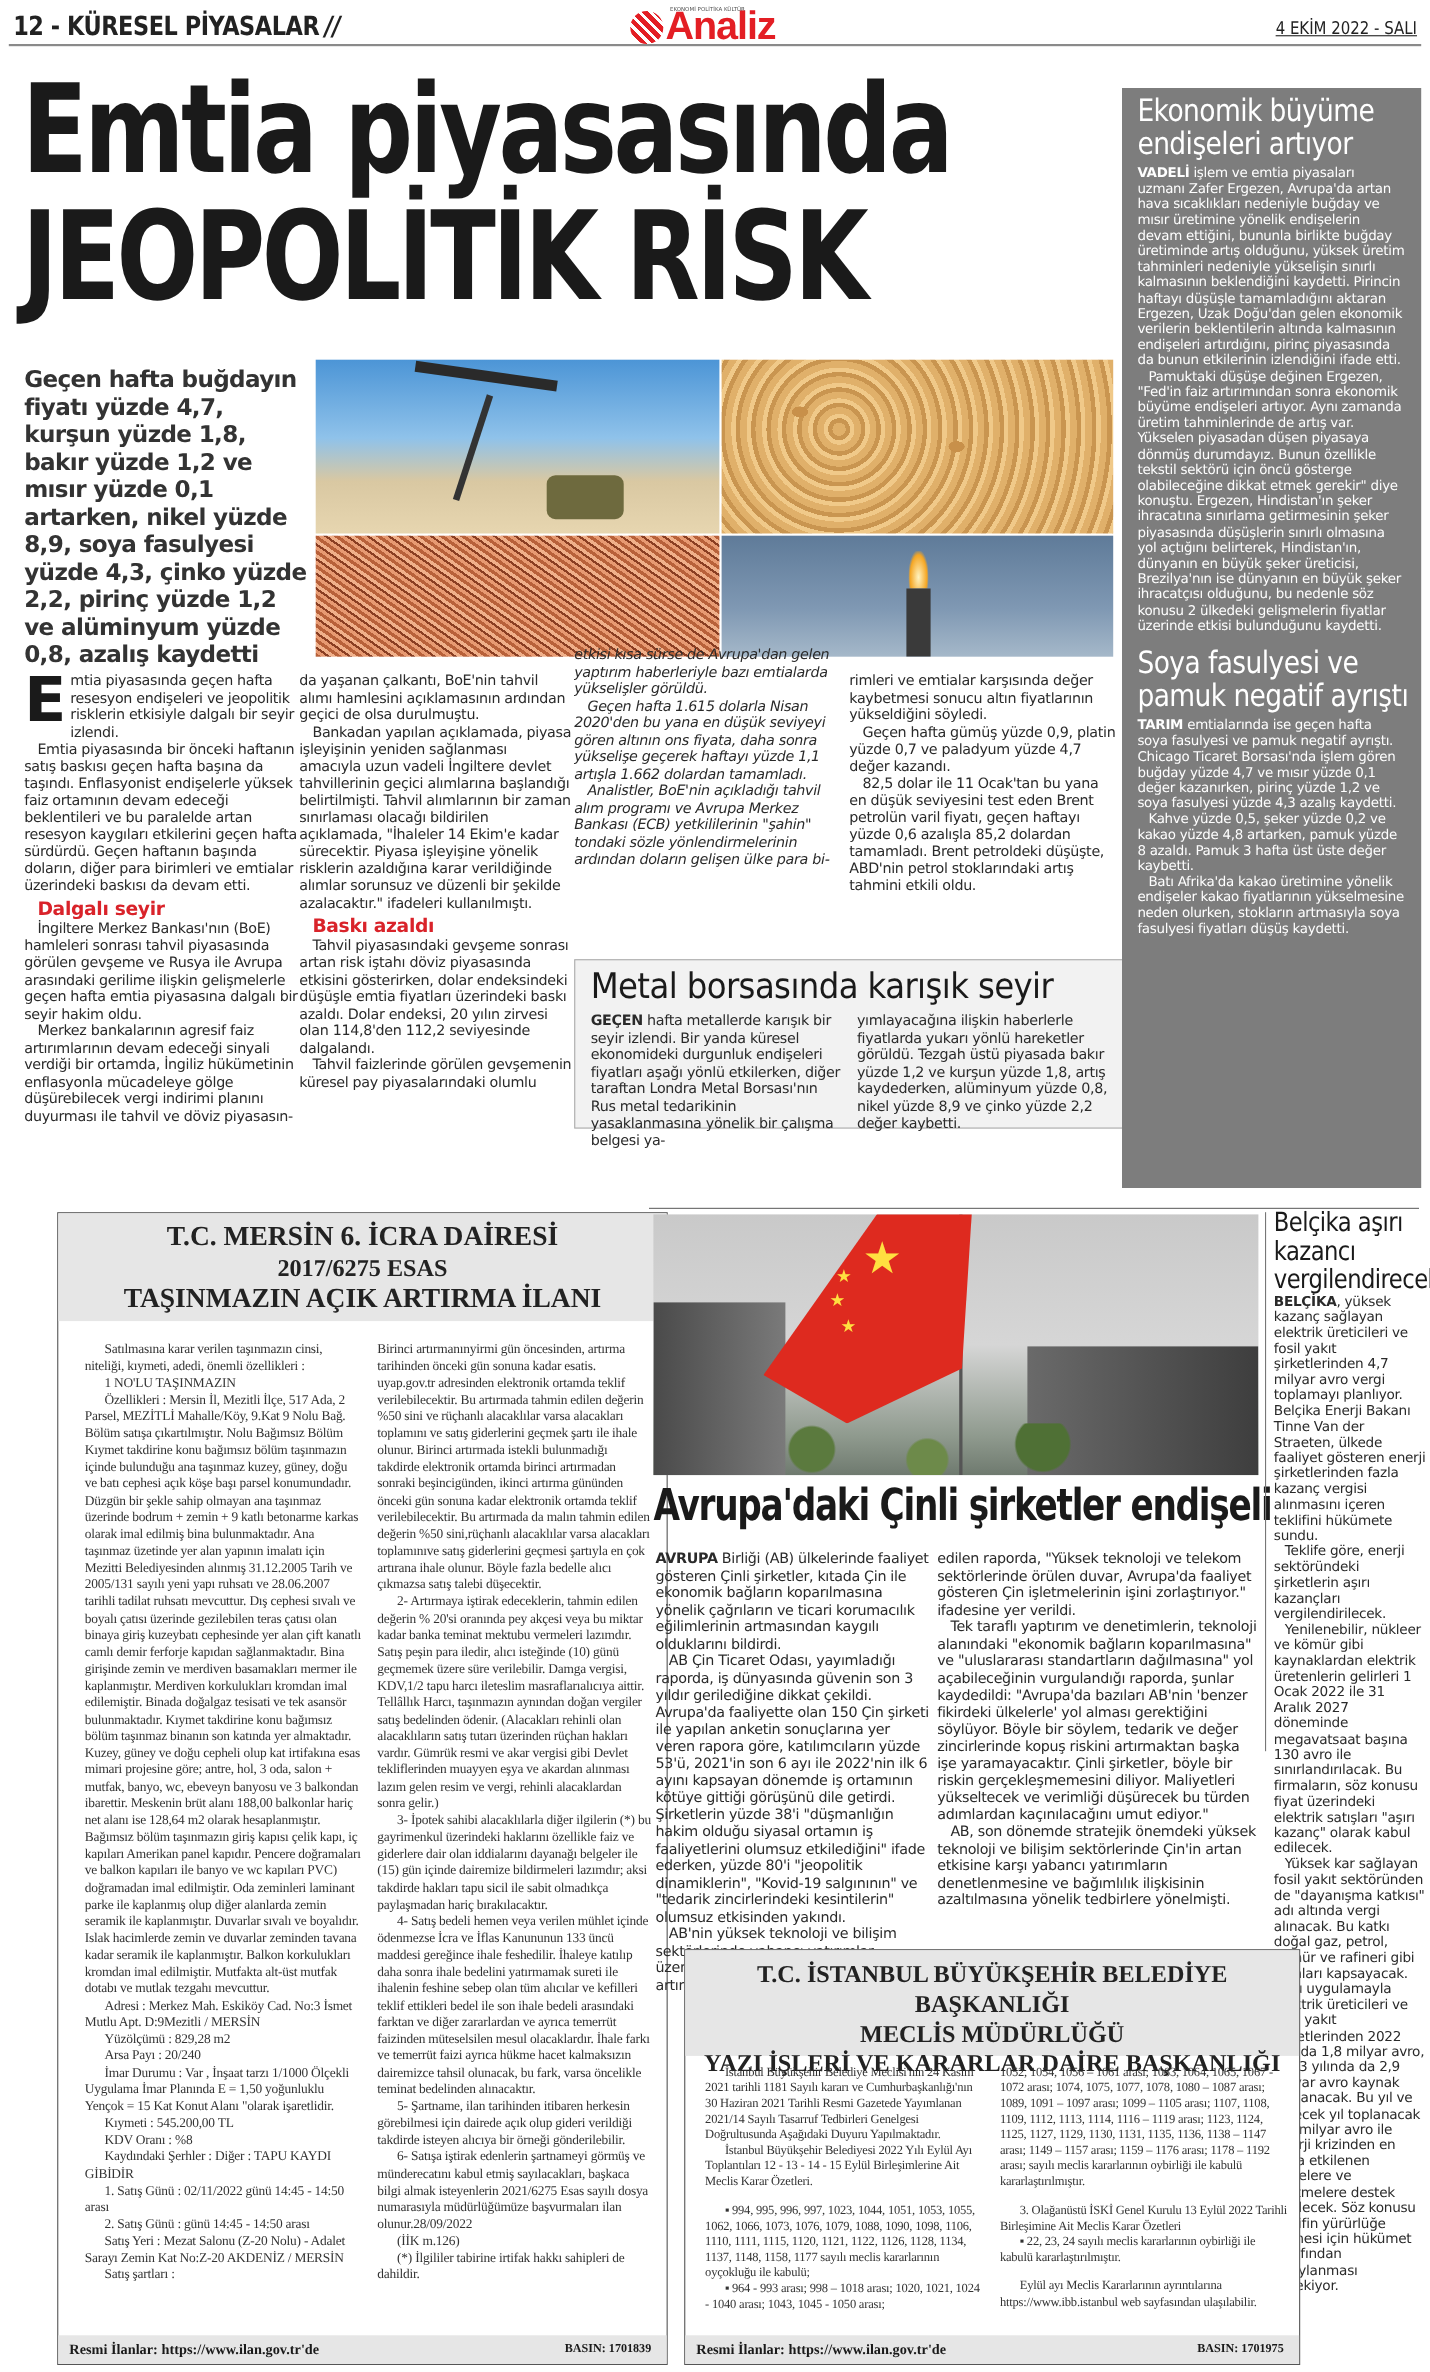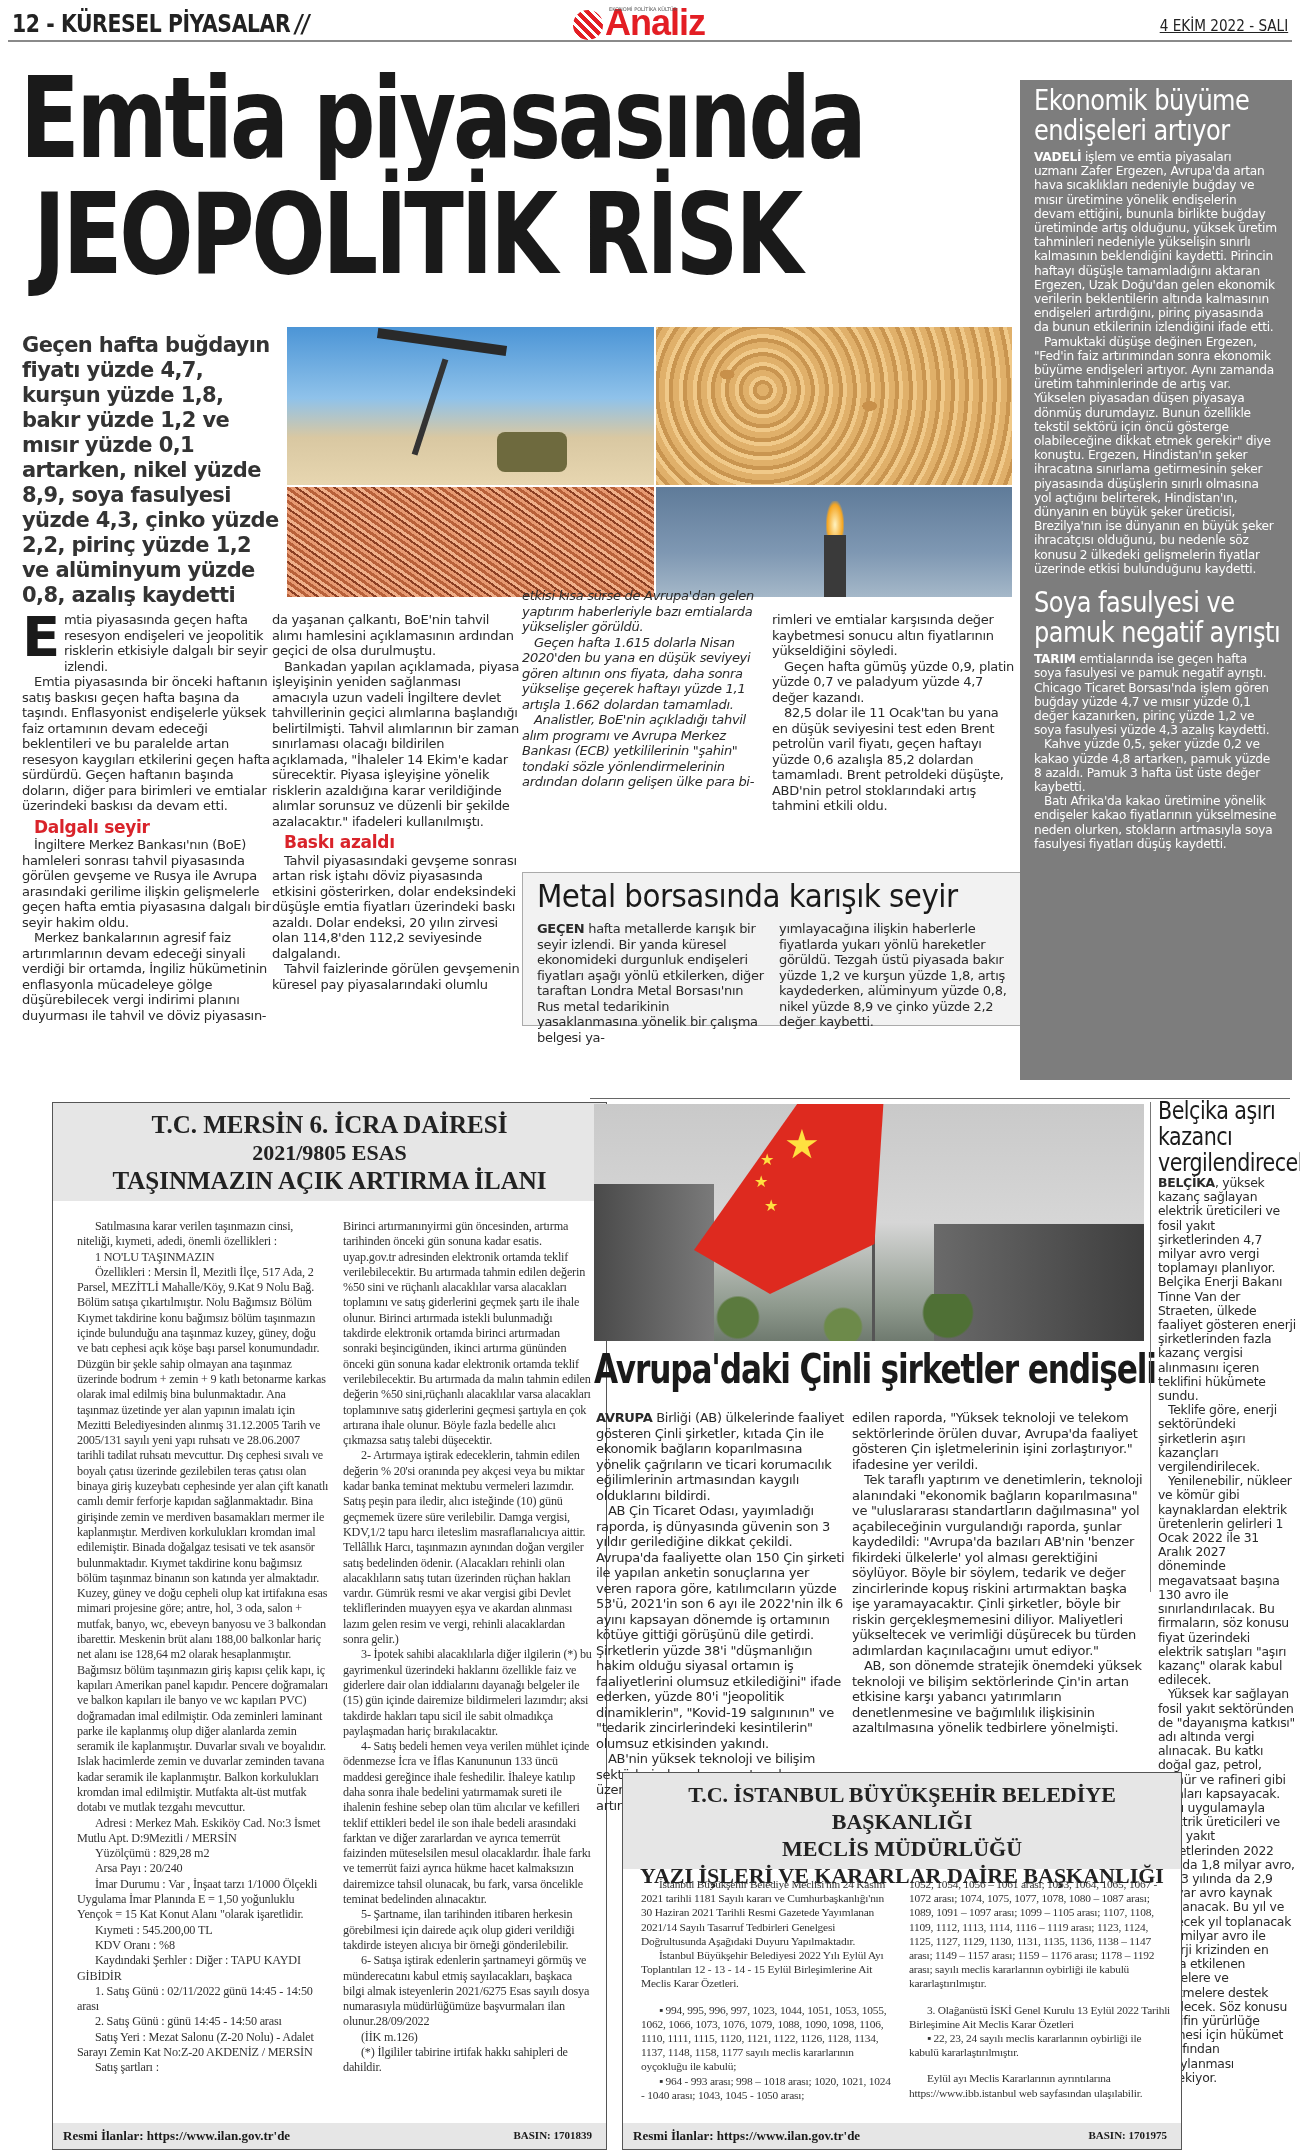--- a/index.html
+++ b/index.html
@@ -10,21 +10,21 @@
   .topbar { position: absolute; left: 8px; top: 6px; width: 1284px; height: 36px; border-bottom: 2px solid #8a8a8a; }
   .section-label { position: absolute; left: 4px; top: 4px; font-family: "DejaVu Sans", sans-serif; font-size: 24px; font-weight: bold; letter-spacing: -0.5px; color: #222; transform: scaleX(0.85); transform-origin: left; }
   .slashes { font-weight: bold; font-style: italic; margin-left: 6px; }
   .logo { position: absolute; left: 565px; top: 0; display: flex; align-items: flex-end; height: 34px; }
   .logo-mark { width: 30px; height: 30px; border-radius: 50%; background: repeating-linear-gradient(45deg, #e31e24 0 4px, #ffffff 4px 7px); margin-right: 2px; }
   .logo-text { font-family: "Liberation Sans", sans-serif; font-weight: bold; font-size: 36px; color: #e31e24; line-height: 34px; letter-spacing: -1px; }
   .logo-tag { position: absolute; left: 36px; top: 0; font-size: 5px; color: #555; }
   .date { position: absolute; right: 4px; top: 10px; font-size: 16px; color: #222; text-decoration: underline; transform: scaleX(0.85); transform-origin: right; }
 
   
-  .headline { position: absolute; left: 20px; top: 62px; width: 1000px; font-family: "DejaVu Sans", sans-serif; font-weight: bold; color: #1a1a1a; line-height: 1; text-align: right; }
+  .headline { position: absolute; left: 20px; top: 62px; width: 1000px; font-family: "DejaVu Sans", sans-serif; font-weight: bold; color: #1a1a1a; line-height: 1; }
   .hl1 { font-size: 112px; letter-spacing: -4px; transform: scaleX(0.78); transform-origin: left; white-space: nowrap; display: block; }
   .hl2 { font-size: 112px; letter-spacing: -4px; transform: scaleX(0.78); transform-origin: left; white-space: nowrap; display: block; margin-top: 4px; }
 
   .lead { position: absolute; left: 22px; top: 333px; width: 260px; font-size: 21px; font-weight: bold; line-height: 25px; color: #333; letter-spacing: -0.6px; }
 
   .photo-grid { position: absolute; left: 287px; top: 327px; width: 725px; height: 270px; display: grid; grid-template-columns: 367px 356px; grid-template-rows: 158px 110px; gap: 2px; }
   .ph { position: relative; overflow: hidden; }
   .ph-oil { background: linear-gradient(180deg, #4c95d6 0%, #8fc2ea 45%, #d9c8a2 70%, #e7d6b0 100%); }
   .ph-oil .beam { position: absolute; left: 90px; top: 10px; width: 130px; height: 10px; background: #2a2a2a; transform: rotate(8deg); }
   .ph-oil .leg { position: absolute; left: 140px; top: 30px; width: 6px; height: 100px; background: #333; transform: rotate(18deg); }
@@ -181,21 +181,21 @@
     <p>Kahve yüzde 0,5, şeker yüzde 0,2 ve kakao yüzde 4,8 artarken, pamuk yüzde 8 azaldı. Pamuk 3 hafta üst üste değer kaybetti.</p>
     <p>Batı Afrika'da kakao üretimine yönelik endişeler kakao fiyatlarının yükselmesine neden olurken, stokların artmasıyla soya fasulyesi fiyatları düşüş kaydetti.</p>
   </div>
 </div>
 
 <div class="hr-mid"></div>
 
 <div class="ad ad-mersin">
   <div class="ad-head">
     <div class="h1">T.C. MERSİN 6. İCRA DAİRESİ</div>
-    <div>2021/9805 ESAS</div>
+    <div>2017/6275 ESAS</div>
     <div class="h1">TAŞINMAZIN AÇIK ARTIRMA İLANI</div>
   </div>
   <div class="ad-body" style="left:24px; top:116px; width:252px;">
     <p>Satılmasına karar verilen taşınmazın cinsi, niteliği, kıymeti, adedi, önemli özellikleri :</p>
     <p>1 NO'LU TAŞINMAZIN</p>
     <p>Özellikleri : Mersin İl, Mezitli İlçe, 517 Ada, 2 Parsel, MEZİTLİ Mahalle/Köy, 9.Kat 9 Nolu Bağ. Bölüm satışa çıkartılmıştır. Nolu Bağımsız Bölüm Kıymet takdirine konu bağımsız bölüm taşınmazın içinde bulunduğu ana taşınmaz kuzey, güney, doğu ve batı cephesi açık köşe başı parsel konumundadır. Düzgün bir şekle sahip olmayan ana taşınmaz üzerinde bodrum + zemin + 9 katlı betonarme karkas olarak imal edilmiş bina bulunmaktadır. Ana taşınmaz üzetinde yer alan yapının imalatı için Mezitti Belediyesinden alınmış 31.12.2005 Tarih ve 2005/131 sayılı yeni yapı ruhsatı ve 28.06.2007 tarihli tadilat ruhsatı mevcuttur. Dış cephesi sıvalı ve boyalı çatısı üzerinde gezilebilen teras çatısı olan binaya giriş kuzeybatı cephesinde yer alan çift kanatlı camlı demir ferforje kapıdan sağlanmaktadır. Bina girişinde zemin ve merdiven basamakları mermer ile kaplanmıştır. Merdiven korkulukları kromdan imal edilemiştir. Binada doğalgaz tesisati ve tek asansör bulunmaktadır. Kıymet takdirine konu bağımsız bölüm taşınmaz binanın son katında yer almaktadır. Kuzey, güney ve doğu cepheli olup kat irtifakına esas mimari projesine göre; antre, hol, 3 oda, salon + mutfak, banyo, wc, ebeveyn banyosu ve 3 balkondan ibarettir. Meskenin brüt alanı 188,00 balkonlar hariç net alanı ise 128,64 m2 olarak hesaplanmıştır. Bağımsız bölüm taşınmazın giriş kapısı çelik kapı, iç kapıları Amerikan panel kapıdır. Pencere doğramaları ve balkon kapıları ile banyo ve wc kapıları PVC) doğramadan imal edilmiştir. Oda zeminleri laminant parke ile kaplanmış olup diğer alanlarda zemin seramik ile kaplanmıştır. Duvarlar sıvalı ve boyalıdır. Islak hacimlerde zemin ve duvarlar zeminden tavana kadar seramik ile kaplanmıştır. Balkon korkulukları kromdan imal edilmiştir. Mutfakta alt-üst mutfak dotabı ve mutlak tezgahı mevcuttur.</p>
     <p>Adresi : Merkez Mah. Eskiköy Cad. No:3 İsmet Mutlu Apt. D:9Mezitli / MERSİN</p>
     <p>Yüzölçümü : 829,28 m2</p>
     <p>Arsa Payı : 20/240</p>
     <p>İmar Durumu : Var , İnşaat tarzı 1/1000 Ölçekli Uygulama İmar Planında E = 1,50 yoğunluklu Yençok = 15 Kat Konut Alanı "olarak işaretlidir.</p>

